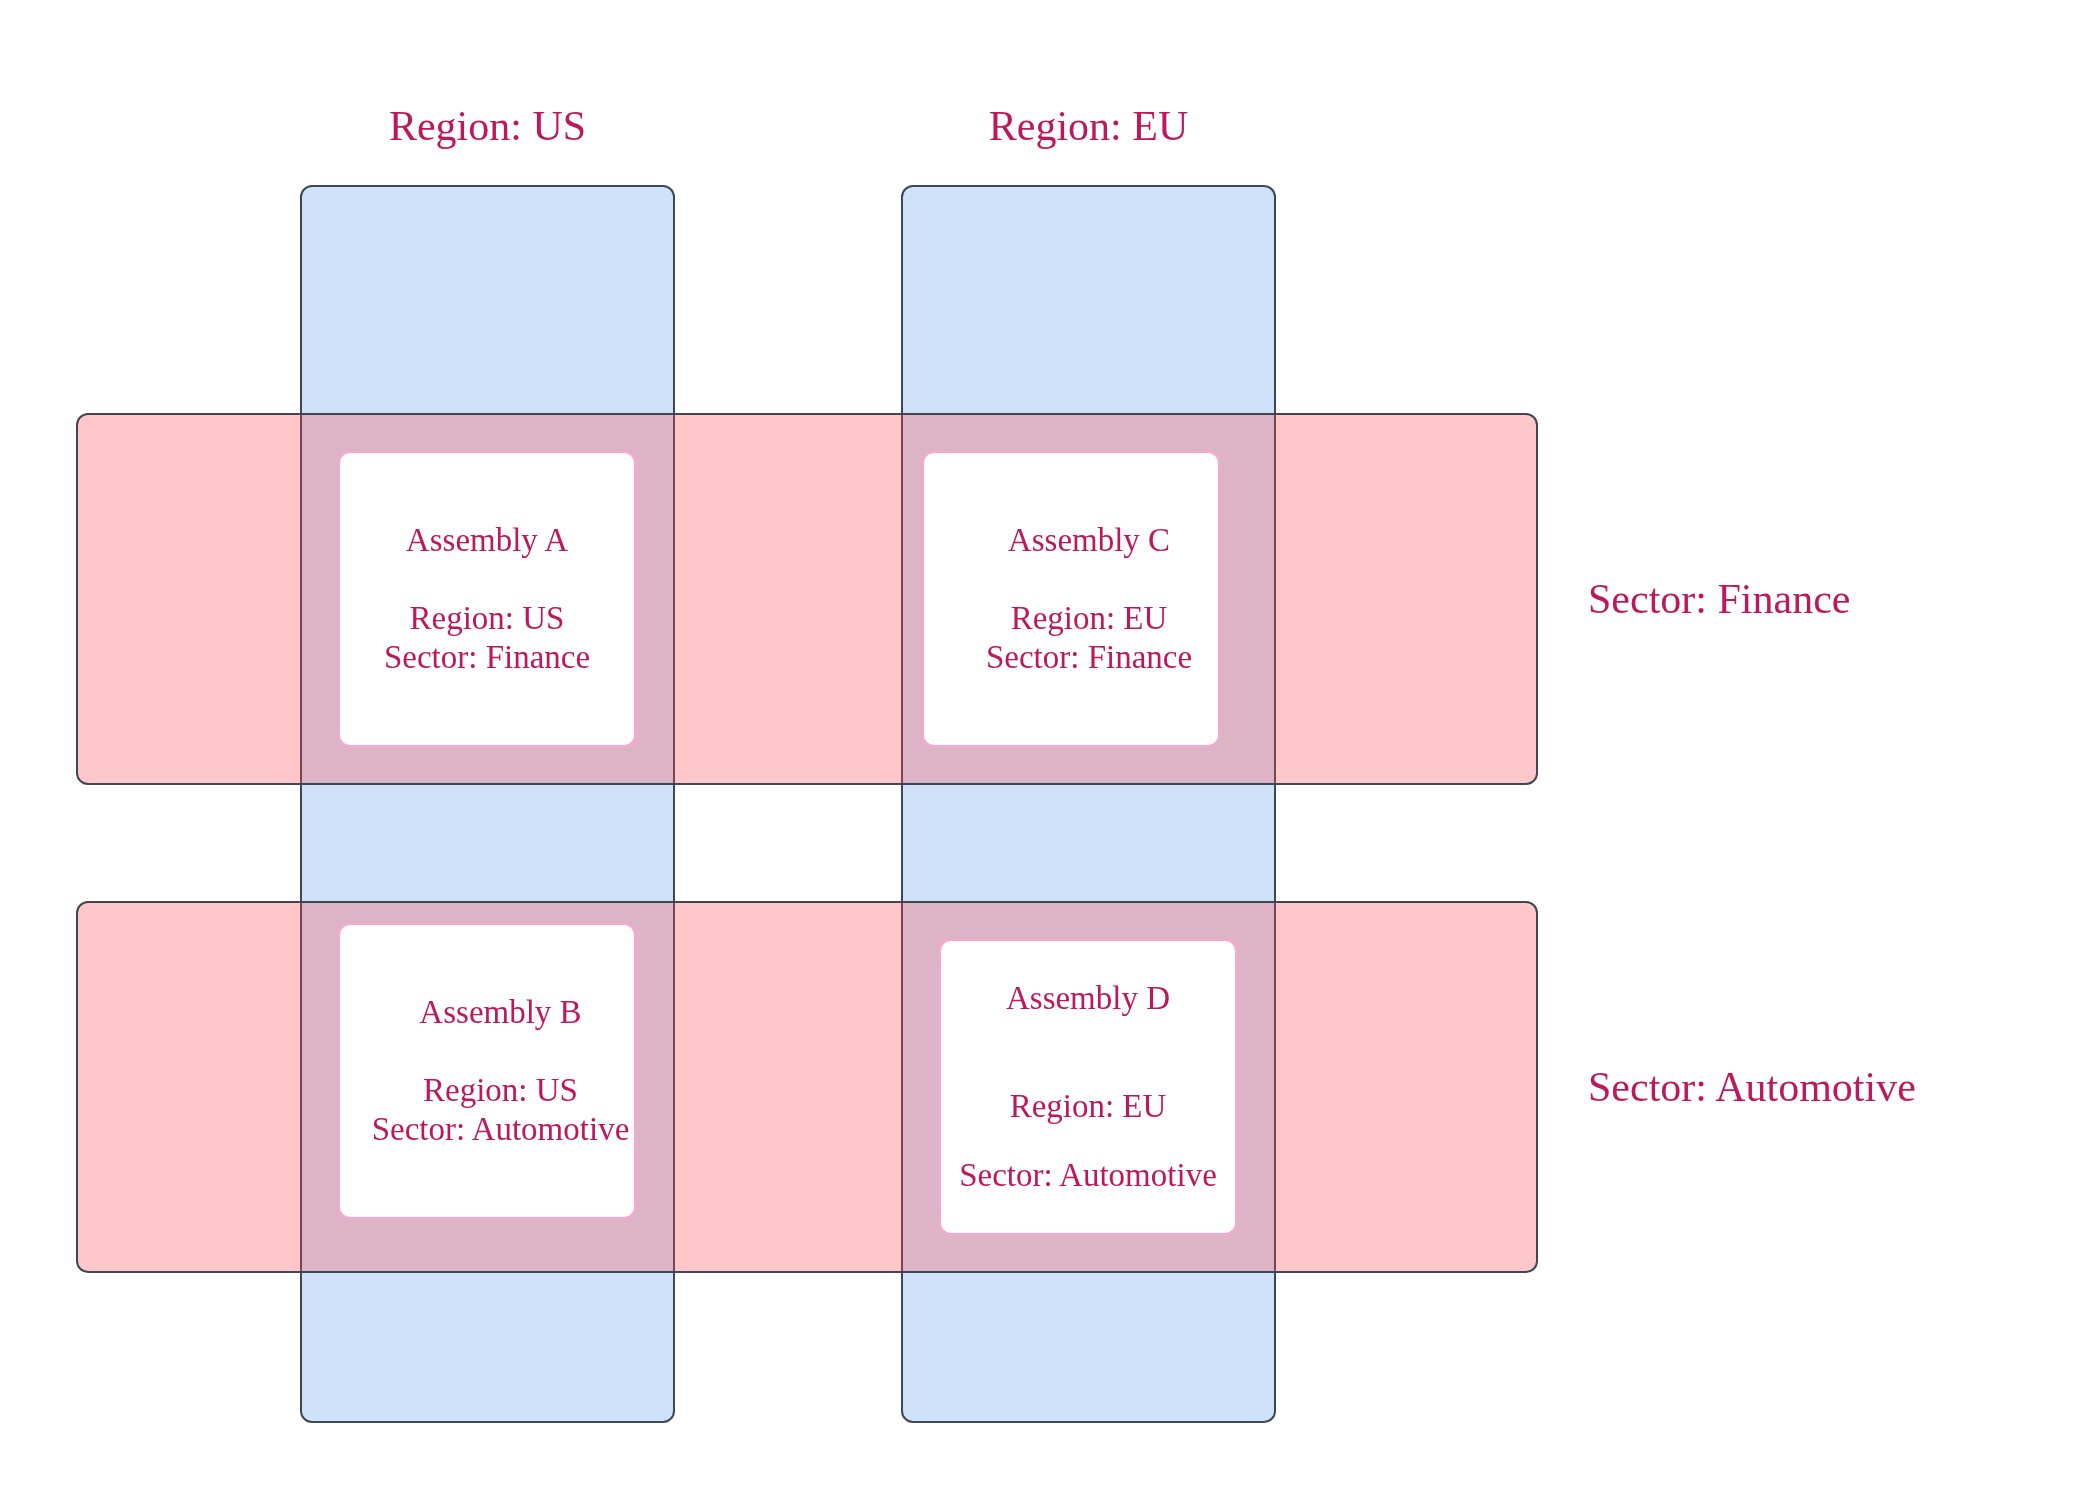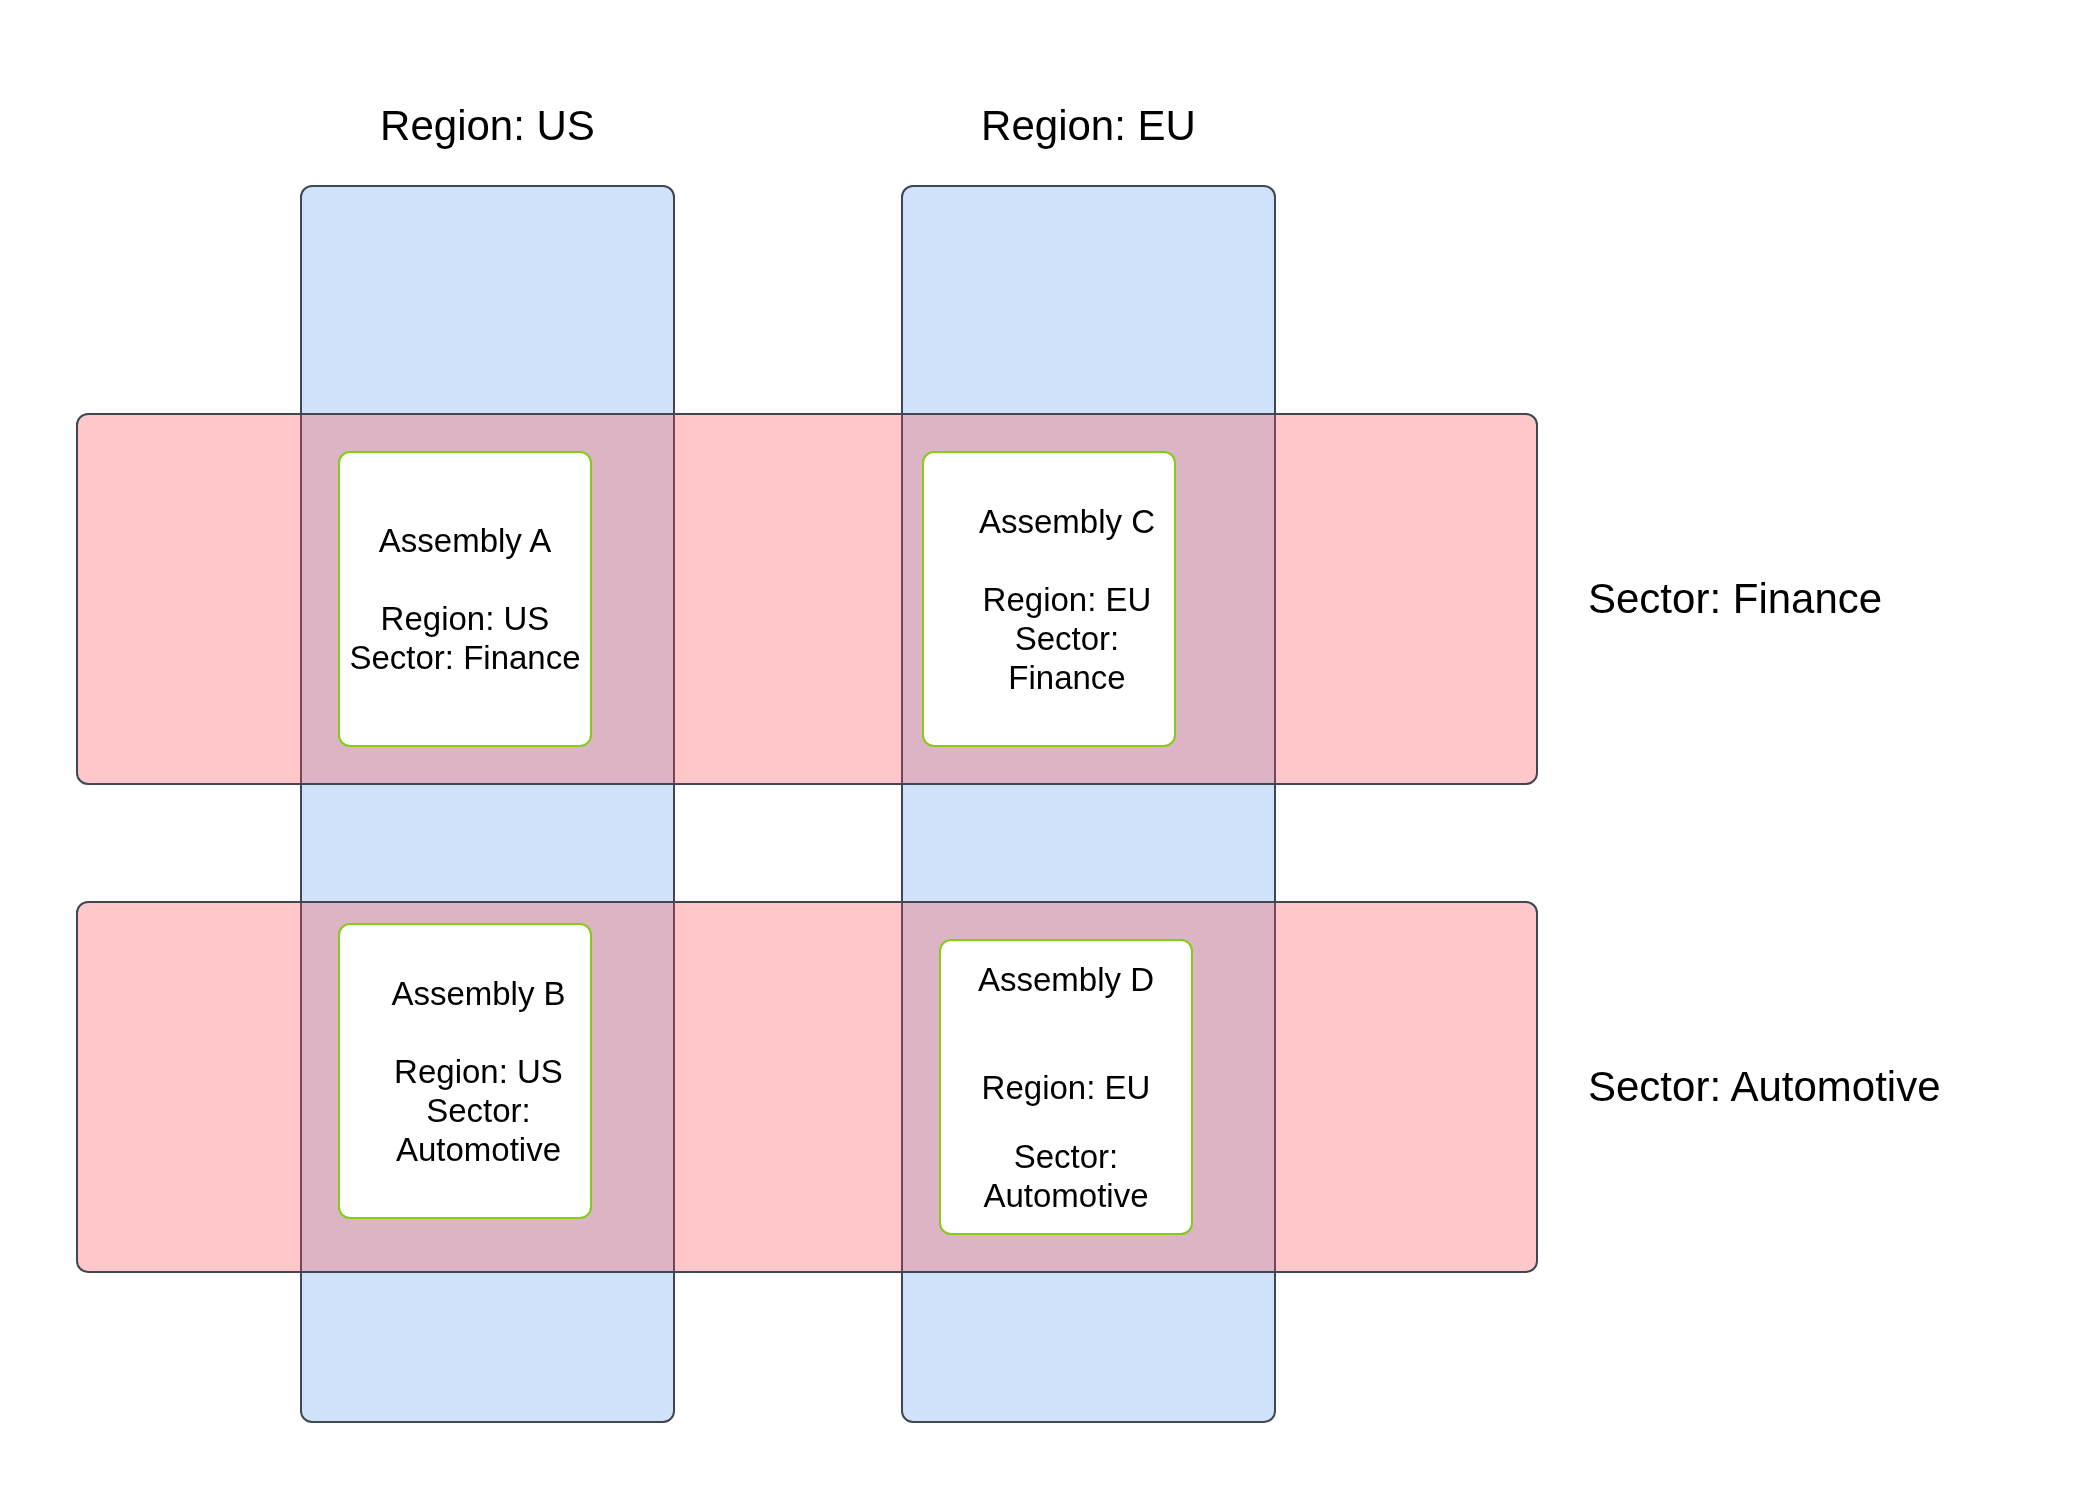--- a/index.html
+++ b/index.html
@@ -5,22 +5,22 @@
   html, body {
     margin: 0;
     padding: 0;
     background: #ffffff;
   }
   #canvas {
     position: relative;
     width: 2100px;
     height: 1500px;
     background: #ffffff;
-    font-family: Liberation Sans, sans-serif;
-    color: #000000;
+    font-family: Liberation Serif, serif;
+    color: #be185d;
     overflow: hidden;
   }
 
   
   .region-col {
     position: absolute;
     top: 185px;
     height: 1238px;
     width: 375px;
     background: #cfe2fa;
@@ -41,24 +41,24 @@
     border: 2px solid #3e4754;
     border-radius: 12px;
     box-sizing: border-box;
   }
   #row-finance    { top: 413px; }
   #row-automotive { top: 901px; }
 
   
   .assembly-card {
     position: absolute;
-    width: 254px;
+    width: 298px;
     height: 296px;
     background: #ffffff;
-    border: 2px solid #84cc16;
+    border: 2px solid #f9a8d4;
     border-radius: 12px;
     box-sizing: border-box;
     display: flex;
     flex-direction: column;
     justify-content: center;
     align-items: center;
     text-align: center;
     font-size: 33px;
     line-height: 39px;
   }

